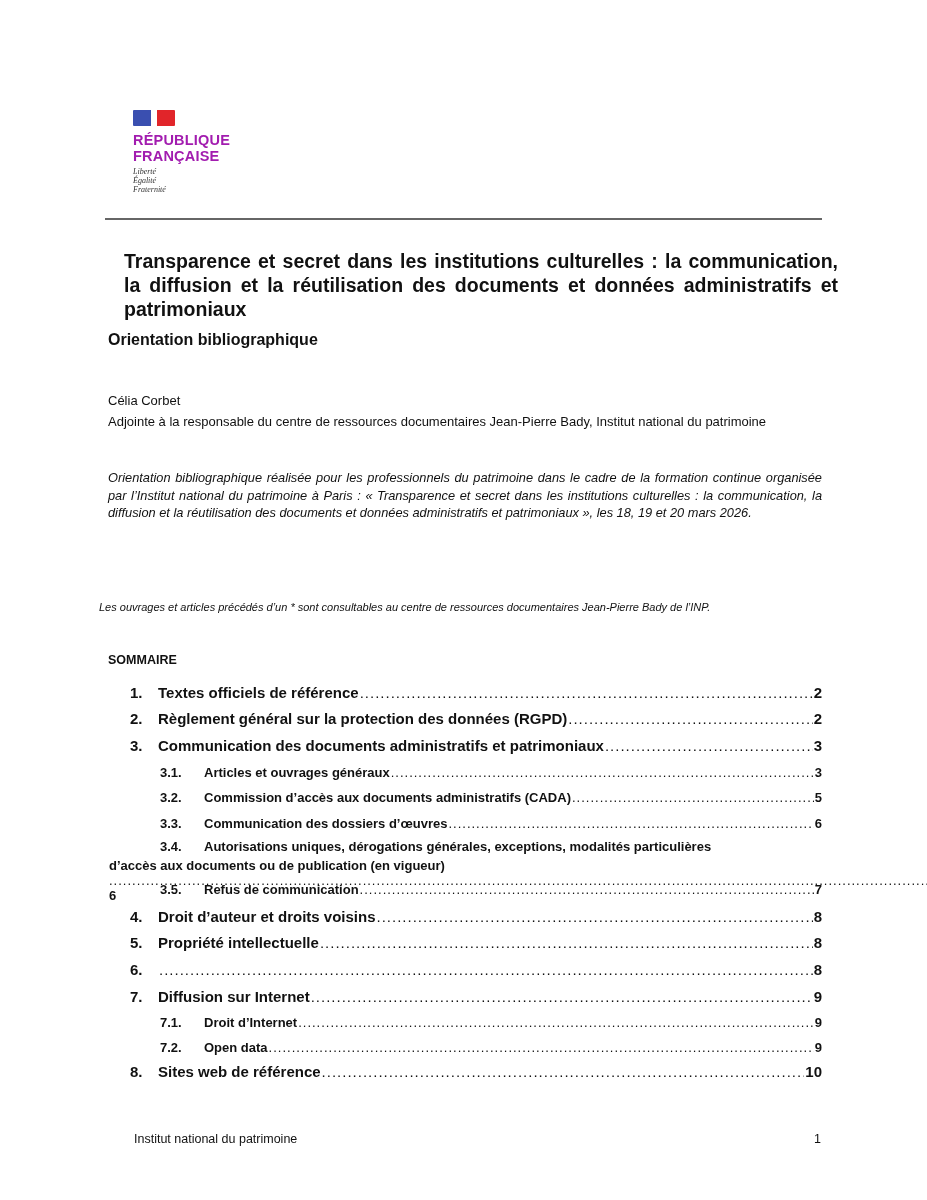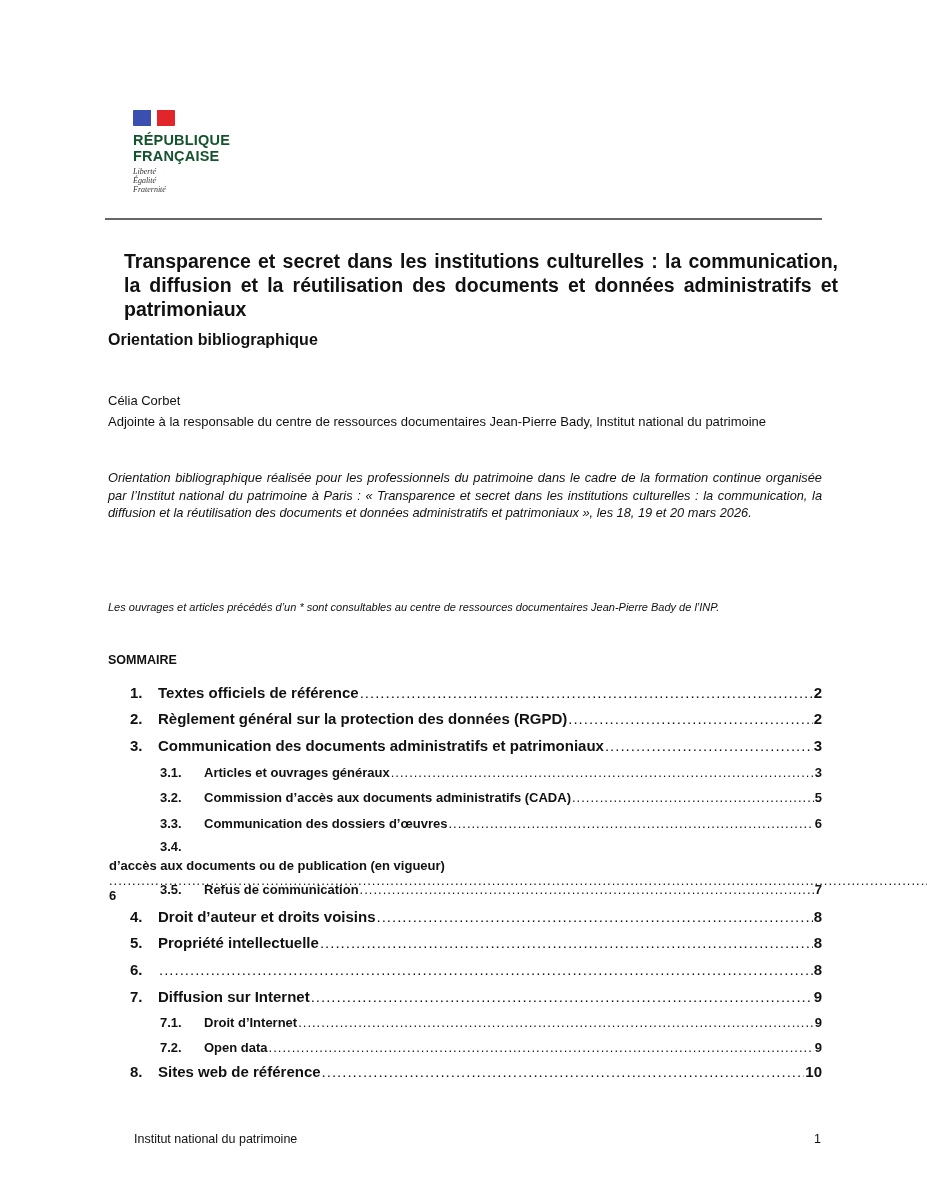--- a/index.html
+++ b/index.html
@@ -4,42 +4,42 @@
   <style>
     html, body { margin: 0; padding: 0; background: #ffffff; }
     body { width: 927px; height: 1200px; position: relative; overflow: hidden; font-family: "Liberation Sans", sans-serif; color: #111; }
     .page { position: absolute; left: 0; top: 0; width: 927px; height: 1200px; }
 
     
     .rf-logo { position: absolute; left: 133px; top: 110px; width: 110px; }
     .rf-flag { display: flex; gap: 6px; height: 18px; margin-bottom: 4px; }
     .rf-flag .blue { width: 18px; height: 16px; background: #3a4fb0; border-radius: 1px 0 0 1px; }
     .rf-flag .red { width: 18px; height: 16px; background: #e1252a; border-radius: 0 1px 1px 0; }
-    .rf-name { font-weight: bold; font-size: 14.5px; line-height: 16px; letter-spacing: 0.2px; color: #14532d; }
+    .rf-name { font-weight: bold; font-size: 14.5px; line-height: 16px; letter-spacing: 0.2px; color: #a21caf; }
     .rf-motto { font-family: "Liberation Serif", serif; font-style: italic; font-size: 8px; line-height: 9px; color: #333; margin-top: 3px; }
 
     .inp-logo { position: absolute; left: 522px; top: 113px; display: flex; align-items: flex-start; }
     .inp-block { position: relative; width: 99px; height: 44px; background: #2e3192; margin-top: 3px; }
     .inp-block .notch { position: absolute; left: 46px; top: 44px; width: 16px; height: 11px; background: #2e3192; }
     .inp-block .tab { position: absolute; left: 5px; top: -3px; width: 10px; height: 3px; background: #2e3192; }
     .inp-block span { position: absolute; left: 4px; top: -6px; font-size: 46px; line-height: 52px; color: #fff; font-weight: normal; letter-spacing: -1px; }
     .inp-text { margin-left: 10px; font-size: 18.5px; line-height: 22px; color: #2e3192; padding-top: 5px; }
 
     .rule { position: absolute; left: 105px; top: 218px; width: 717px; height: 2px; background: #666; }
 
     
     .title { position: absolute; left: 124px; top: 249px; width: 714px; font-weight: bold; font-size: 19.5px; line-height: 24px; text-align: justify; color: #111; }
     .subtitle { position: absolute; left: 108px; top: 330px; font-weight: bold; font-size: 16px; line-height: 20px; }
 
     .author { position: absolute; left: 108px; top: 392px; font-size: 13px; line-height: 17px; }
     .role { position: absolute; left: 108px; top: 412px; width: 714px; font-size: 13px; line-height: 19px; text-align: justify; }
 
     .intro { position: absolute; left: 108px; top: 469px; width: 714px; font-style: italic; font-size: 12.8px; line-height: 17.5px; text-align: justify; }
     .intro2 { position: absolute; left: 108px; top: 548px; width: 714px; font-style: italic; font-size: 12.8px; line-height: 17.5px; text-align: justify; }
-    .note { position: absolute; left: 108px; top: 599px; width: 714px; font-style: italic; font-size: 11px; line-height: 17px; text-align: justify; }
+    .note { position: absolute; left: 99px; top: 599px; width: 714px; font-style: italic; font-size: 11px; line-height: 17px; text-align: justify; }
 
     .sommaire-h { position: absolute; left: 108px; top: 652px; font-weight: bold; font-size: 12.5px; line-height: 16px; }
 
     
     .toc { position: absolute; left: 0; top: 0; width: 927px; }
     .toc-row { position: absolute; display: flex; align-items: baseline; font-weight: bold; color: #111; cursor: pointer; }
     .toc-row.l1 { left: 130px; width: 692px; font-size: 15px; }
     .toc-row.l2 { left: 160px; width: 662px; font-size: 13px; }
     .toc-num { flex: 0 0 auto; }
     .l1 .toc-num { width: 28px; }
@@ -131,20 +131,21 @@
     <div class="toc-row l2" style="top:816px">
       <span class="toc-num">3.3.</span>
       <span class="toc-label">Communication des dossiers d’œuvres</span>
       <span class="toc-dots"></span>
       <span class="toc-page">6</span>
     </div>
 
     <div class="toc-wrap" style="top:839px">
       <div class="line1">
         <span class="toc-num">3.4.</span>
+        <span class="toc-label">Autorisations uniques, dérogations générales, exceptions, modalités particulières</span>
       </div>
       <div class="line2">
         <span class="toc-label">d’accès aux documents ou de publication (en vigueur)</span>
         <span class="toc-dots"></span>
         <span class="toc-page">6</span>
       </div>
     </div>
 
     <div class="toc-row l2" style="top:882px">
       <span class="toc-num">3.5.</span>

